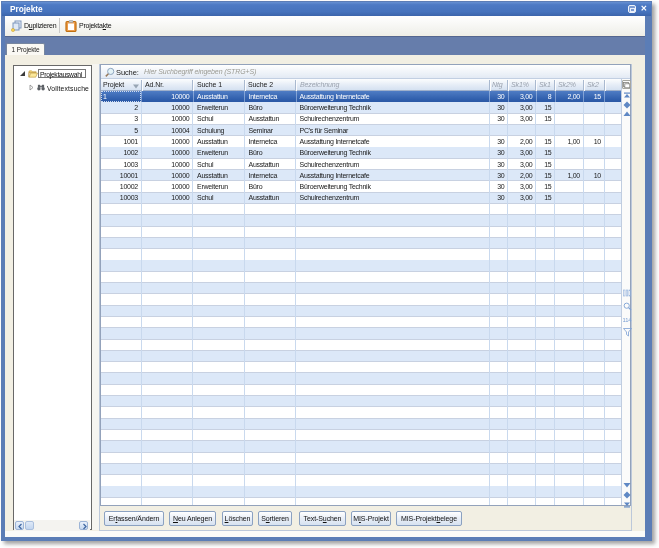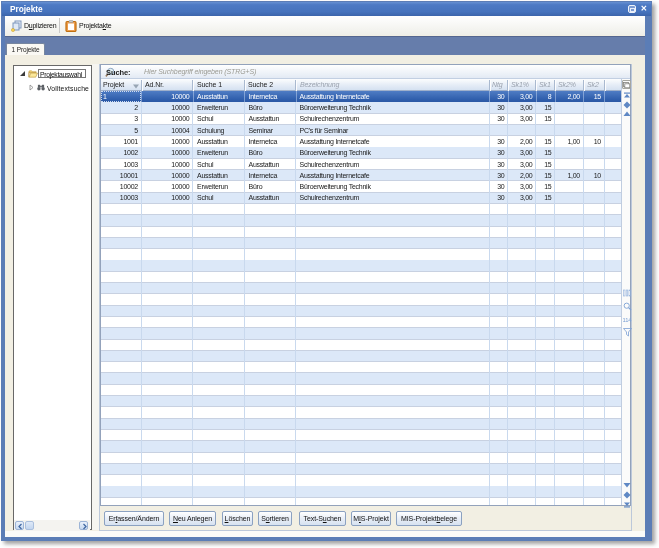--- a/index.html
+++ b/index.html
@@ -25,21 +25,21 @@
 #lpanel .txt{position:absolute;font-size:6.8px;color:#111;letter-spacing:-0.3px;}
 #pa-box{left:24px;top:3px;width:48px;height:9px;border:1px solid #777;background:#fff;}
 #hscroll{left:0px;top:454px;width:76px;height:11px;background:#f4f3f0;}
 .sbtn{position:absolute;width:9px;height:9px;top:1px;background:linear-gradient(#eaf1fb,#c6d8f0);border:1px solid #9db4d6;border-radius:2px;}
 .sbtn svg{position:absolute;left:1px;top:1px;}
 #sthumb{position:absolute;left:11px;top:1px;width:9px;height:9px;background:linear-gradient(#dfe9f7,#c2d5ef);border:1px solid #aabfdd;border-radius:2px;}
 
 #rcont{left:99px;top:64px;width:533px;height:467px;border:1px solid #bcc8da;background:#f2efe3;}
 #grid{left:100px;top:64px;width:531px;height:442px;border:1px solid #93a2bb;background:#fff;}
 #searchrow{left:0;top:0;width:529px;height:14px;background:linear-gradient(#ffffff,#e3eaf4);border-bottom:1px solid #c2cfe2;}
-#searchrow .s1{position:absolute;left:5px;top:3px;font-size:7.5px;font-weight:bold;color:#222;letter-spacing:-0.1px;}
+#searchrow .s1{position:absolute;left:15px;top:3px;font-size:7.5px;font-weight:normal;color:#222;letter-spacing:-0.1px;}
 #searchrow .s2{position:absolute;left:43px;top:3px;font-size:7px;font-style:italic;color:#9b9b93;letter-spacing:-0.1px;}
 #header{left:0;top:13.5px;width:529px;height:12px;background:linear-gradient(#fcfdfe,#e7eef7 50%,#d5e1f1);border-bottom:1px solid #9fb0cb;}
 #header .hc{position:absolute;top:2px;font-size:7px;color:#222;letter-spacing:-0.1px;}
 #header .hi{color:#9aa2ae;font-style:italic;}
 #header .hsep{position:absolute;top:1px;width:1px;height:11.5px;background:#a9b9cf;box-shadow:1px 0 0 #fdfdfe;}
 #body{left:0;top:26px;width:520px;height:414px;background:repeating-linear-gradient(#fff 0,#fff 10.3px,#c8d1e1 10.3px,#c8d1e1 11.3px,#dce8f8 11.3px,#dce8f8 21.6px,#c8d1e1 21.6px,#c8d1e1 22.6px);}
 .vline{position:absolute;top:0;bottom:0;width:1px;background:#c9d9ee;}
 .row{position:absolute;left:0;width:520px;height:11.3px;font-size:7px;color:#1a1a1a;letter-spacing:-0.25px;}
 .row span{position:absolute;top:1.8px;}
 .row .r{text-align:right;}

